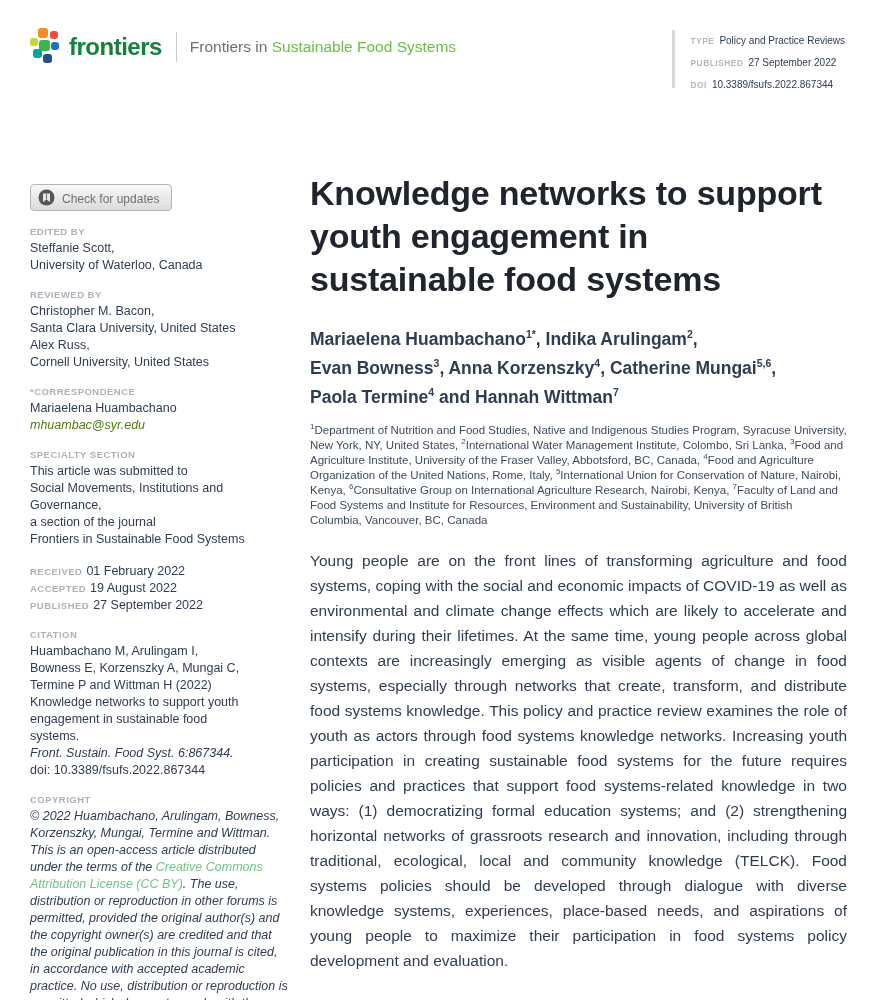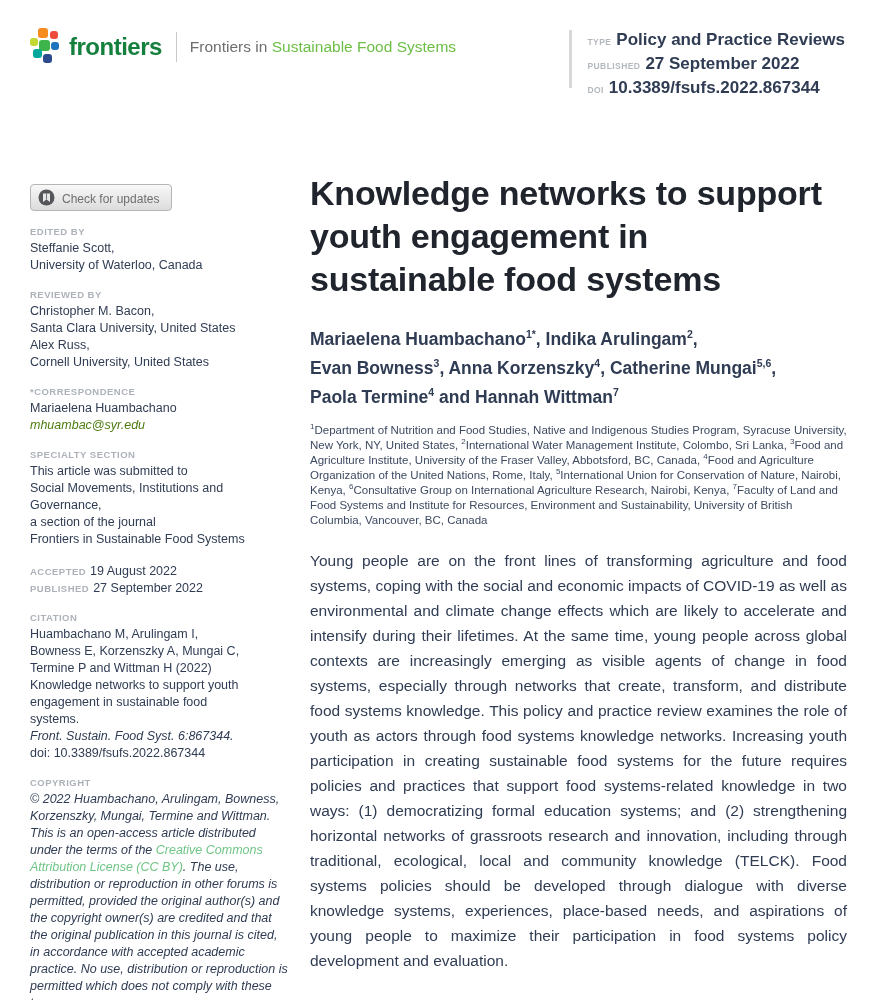--- a/index.html
+++ b/index.html
@@ -14,21 +14,21 @@
   .dot { position:absolute; border-radius:3px; }
   .brand-name { margin-left:9px; font-size:24px; font-weight:700; color:#15803d; letter-spacing:-0.5px; }
   .brand-divider { width:1px; height:30px; background:#c9c9c9; margin:0 13px 0 14px; }
   .journal-line { font-size:15.5px; color:#6d6e71; }
   .journal-green { color:var(--green); }
 
   .meta { position:absolute; top:2px; right:0; display:flex; }
   .meta-bar { width:3px; height:58px; background:#d8d8d8; margin-right:15px; }
   .meta-row { margin-bottom:4px; white-space:nowrap; }
   .meta-label { color:#b3b8bf; font-size:8.5px; font-weight:700; letter-spacing:0.05em; margin-right:5px; }
-  .meta-value { color:#2f3c53; font-weight:700; font-size:17px; }
+  .meta-value { color:#2f3c53; font-weight:400; font-size:10px; }
 
   
   .sidebar { position:absolute; left:30px; top:184px; width:258px; }
   .btn-updates { display:inline-flex; align-items:flex-end; gap:7px; padding:4px 12px 4px 7px;
     border:1px solid #b5b5b5; border-radius:4px; background:linear-gradient(#f8f8f8,#dcdcdc);
     color:#6f6f6f; font-size:12px; cursor:pointer; }
   .crossmark { width:17px; height:17px; display:block; }
   .open-access { margin-top:32px; font-weight:700; font-size:12.5px; color:#1d2430; letter-spacing:0.02em; }
   .sb-label { color:#adb2ba; font-size:9.5px; font-weight:700; letter-spacing:0.05em; margin-top:15px; margin-bottom:3px; }
   .sb-text { font-size:12.5px; line-height:17px; color:#2f3c53; white-space:pre-line; }
@@ -112,20 +112,23 @@
 
     <div class="sb-label">SPECIALTY SECTION</div>
     <div class="sb-text">This article was submitted to
 Social Movements, Institutions and
 Governance,
 a section of the journal
 Frontiers in Sustainable Food Systems</div>
 
     <div class="sb-dates">
       <div class="date-row">
+        <span class="date-label">RECEIVED</span><span>01 February 2022</span>
+      </div>
+      <div class="date-row">
         <span class="date-label">ACCEPTED</span><span>19 August 2022</span>
       </div>
       <div class="date-row">
         <span class="date-label">PUBLISHED</span><span>27 September 2022</span>
       </div>
     </div>
 
     <div class="sb-label">CITATION</div>
     <div class="sb-text"><span>Huambachano M, Arulingam I,
 Bowness E, Korzenszky A, Mungai C,

